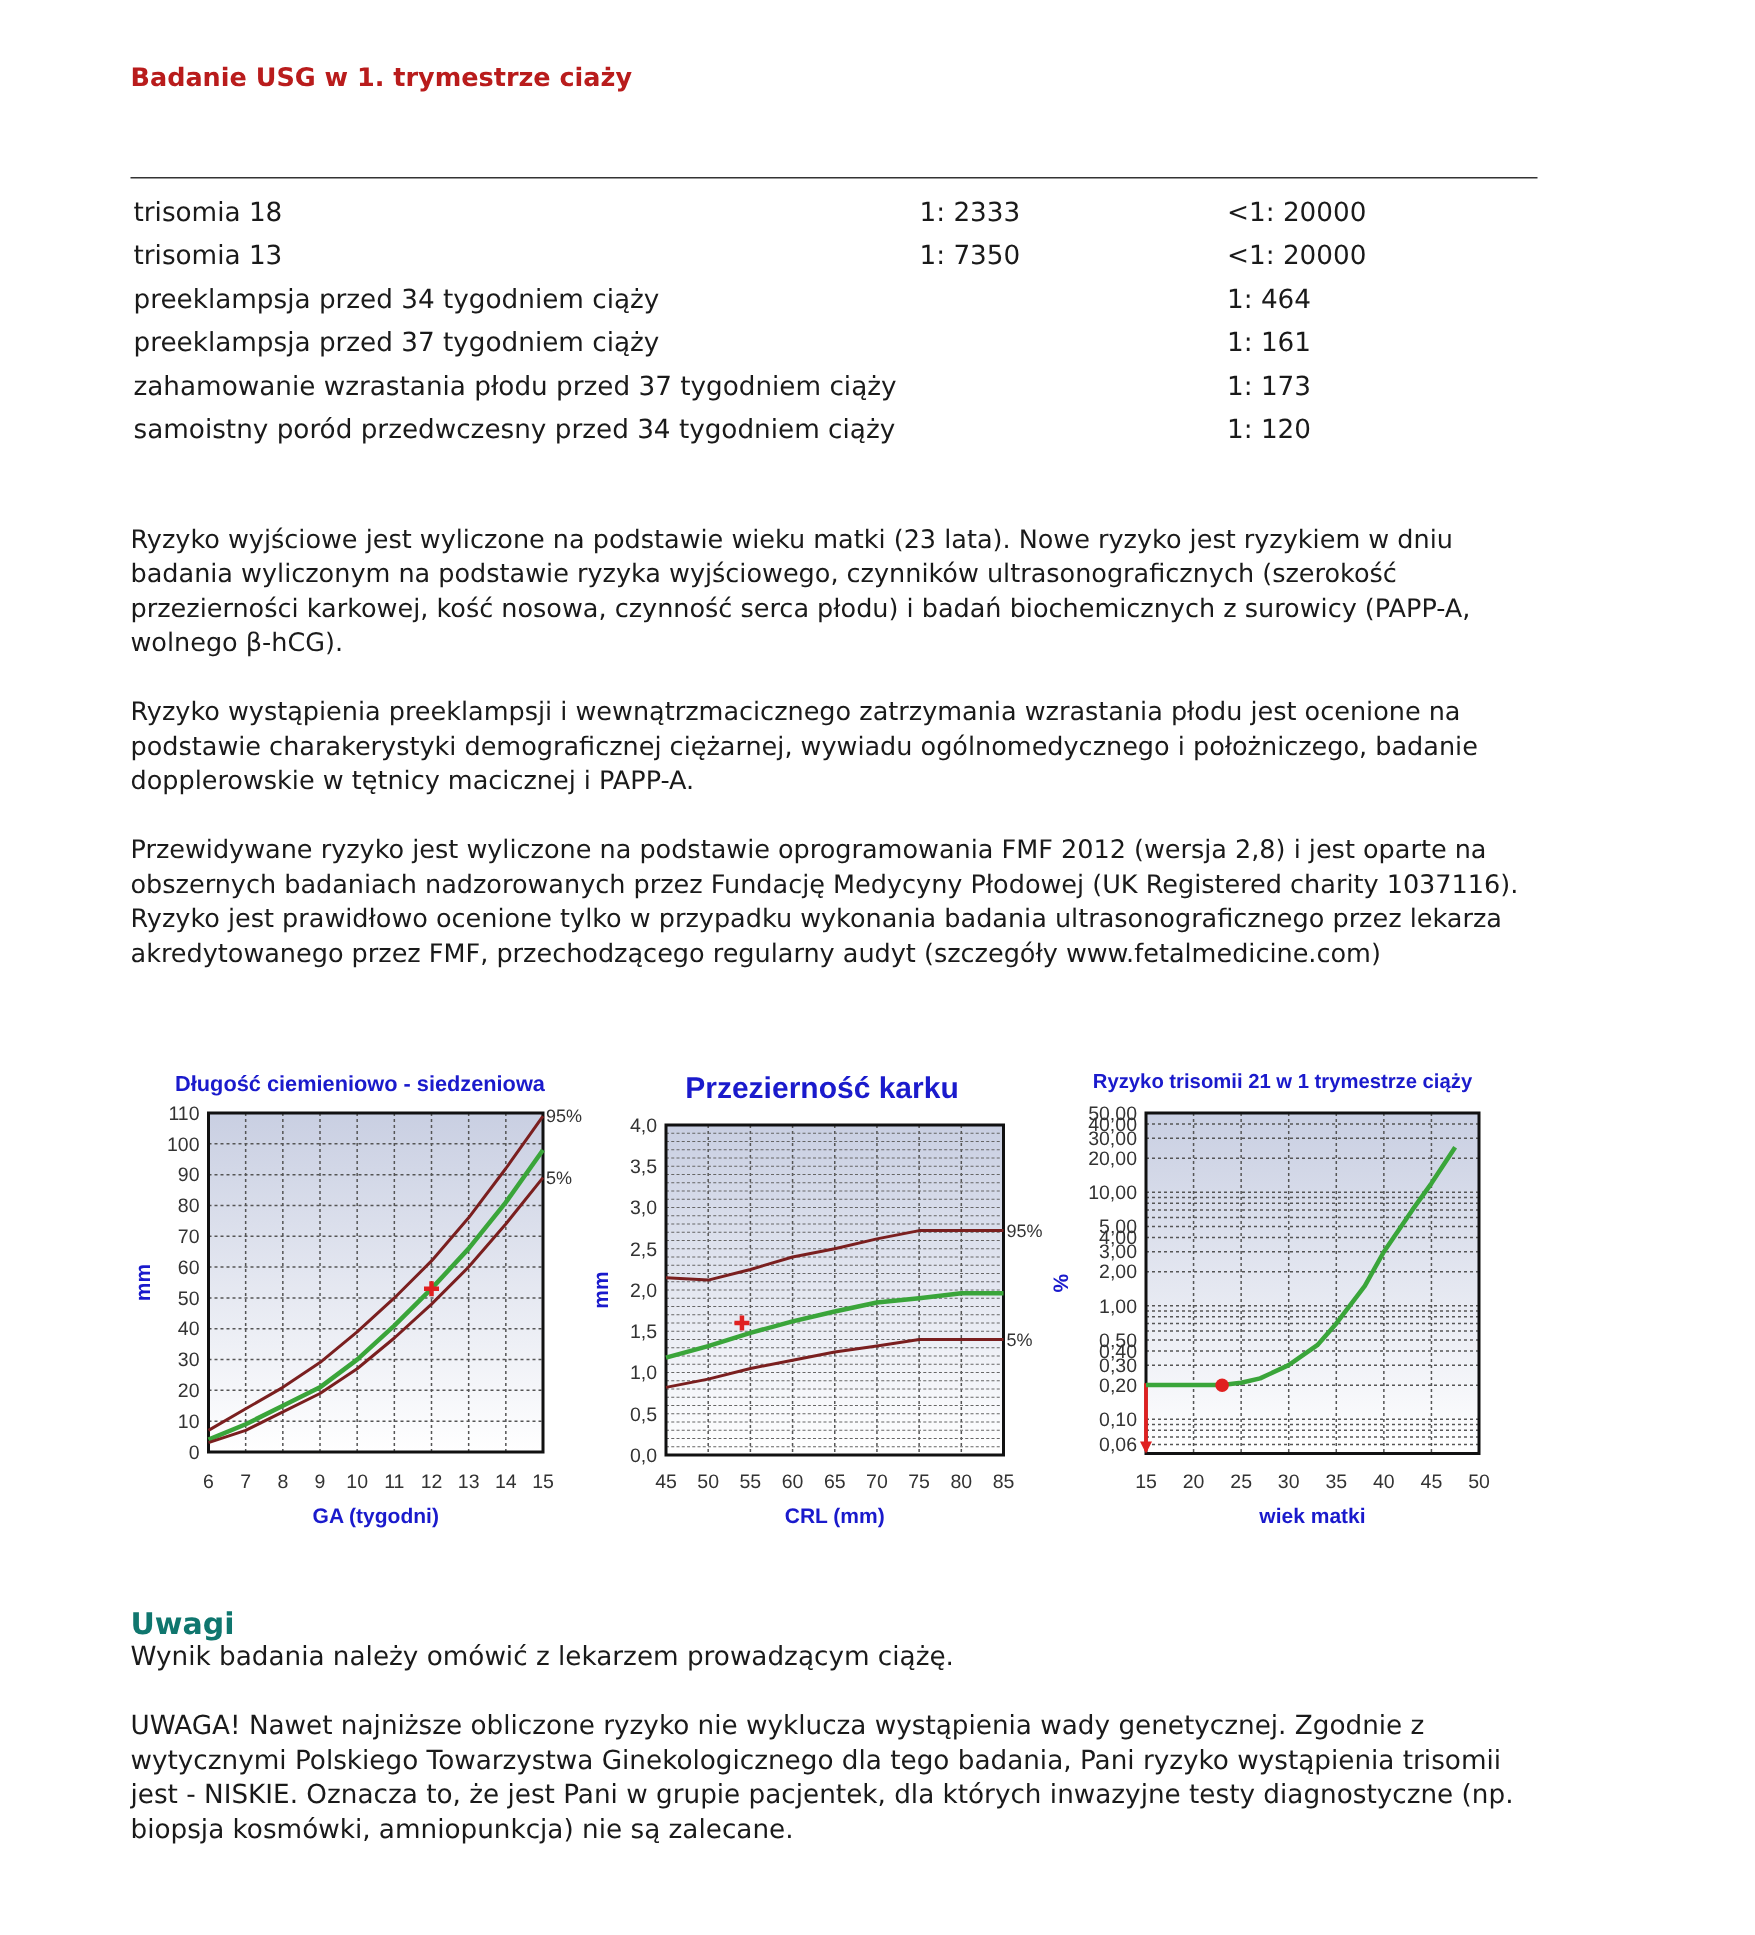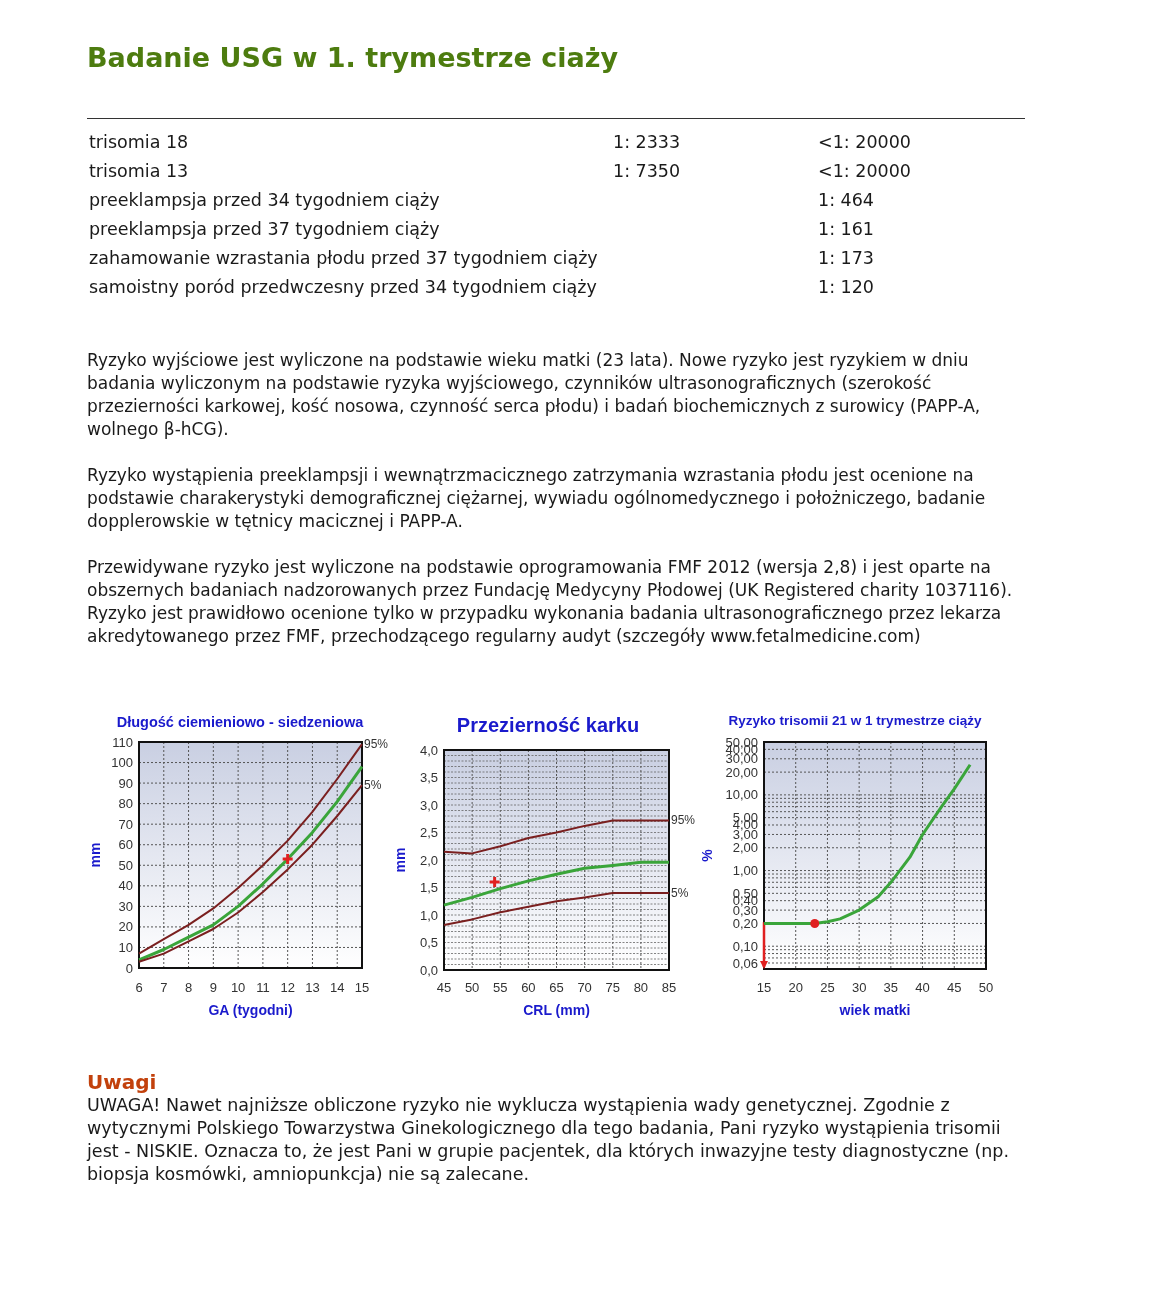--- a/index.html
+++ b/index.html
@@ -1,30 +1,30 @@
 <!DOCTYPE html>
 <html><head>
 <meta charset="utf-8">
 <style>
   html, body { margin: 0; padding: 0; background: #ffffff; }
   body { width: 1170px; height: 1290px; position: relative; overflow: hidden;
          font-family: "DejaVu Sans", sans-serif; color: #1a1a1a; }
-  .title { position: absolute; left: 87px; top: 42px; font-size: 27px; font-weight: bold; margin: 0; color: #4d7c0f; }
+  .title { position: absolute; left: 87px; top: 42px; font-size: 17px; font-weight: bold; margin: 0; color: #b91c1c; }
   .rule { position: absolute; left: 87px; top: 118px; width: 938px; height: 0; border-top: 1.5px solid #333; }
   table.risk { position: absolute; left: 87px; top: 128px; border-collapse: collapse; font-size: 17.5px; }
   table.risk td { padding: 0; vertical-align: top; line-height: 23px; padding-top: 3px; padding-bottom: 3px; }
   table.risk td.c1 { width: 524px; padding-left: 2px; }
   table.risk td.c2 { width: 205px; }
   table.risk td.c3 { width: 200px; }
   .paras { position: absolute; left: 87px; top: 349px; width: 950px; font-size: 17px; line-height: 23px; }
   .paras p { margin: 0 0 23px 0; }
   .charts { position: absolute; left: 0; top: 700px; width: 1028px; height: 330px; }
   .charts svg { position: absolute; left: 0; top: 0; }
   .notes { position: absolute; left: 87px; top: 1070px; width: 950px; font-size: 17.5px; line-height: 23px; }
-  .notes h2 { margin: 0; font-size: 20px; font-weight: bold; color: #c2410c; line-height: 24px; }
+  .notes h2 { margin: 0; font-size: 20px; font-weight: bold; color: #0f766e; line-height: 24px; }
   .notes p { margin: 0 0 23px 0; }
   .ctitle { font-family: "Liberation Sans", sans-serif; font-weight: bold; fill: #1a1acc; }
   .tick { font-family: "Liberation Sans", sans-serif; font-size: 13px; fill: #333; }
   .pct { font-family: "Liberation Sans", sans-serif; font-size: 12px; fill: #333; }
   .axlab { font-family: "Liberation Sans", sans-serif; font-size: 14px; font-weight: bold; fill: #1a1acc; }
 </style>
 </head>
 <body>
 
 <h1 class="title">Badanie USG w 1. trymestrze ciaży</h1>
@@ -274,14 +274,15 @@
         <polyline points="814.7428571428571,223.44412732285082 764,223.44412732285082 764,267" fill="none" stroke="#e02020" stroke-width="2.5"></polyline>
         <polygon points="760,261 768,261 764,269" fill="#e02020"></polygon>
         <polyline points="764.0,223.4 795.7,223.4 814.7,223.4 827.4,221.8 840.1,218.9 859.1,210.1 878.2,196.8 890.9,182.3 909.9,157.2 922.6,134.5 941.6,106.6 954.3,88.9 970.1,64.8" fill="none" stroke="#3aa53a" stroke-width="3" stroke-linejoin="round"></polyline>
         <circle cx="814.7428571428571" cy="223.44412732285082" r="4.5" fill="#e02020"></circle>
       </g>
   </svg>
 </div>
 
 <div class="notes">
   <h2>Uwagi</h2>
+  <p>Wynik badania należy omówić z lekarzem prowadzącym ciążę.</p>
   <p>UWAGA! Nawet najniższe obliczone ryzyko nie wyklucza wystąpienia wady genetycznej. Zgodnie z wytycznymi Polskiego Towarzystwa Ginekologicznego dla tego badania, Pani ryzyko wystąpienia trisomii jest - NISKIE. Oznacza to, że jest Pani w grupie pacjentek, dla których inwazyjne testy diagnostyczne (np. biopsja kosmówki, amniopunkcja) nie są zalecane.</p>
 </div>
 
 </body></html>

